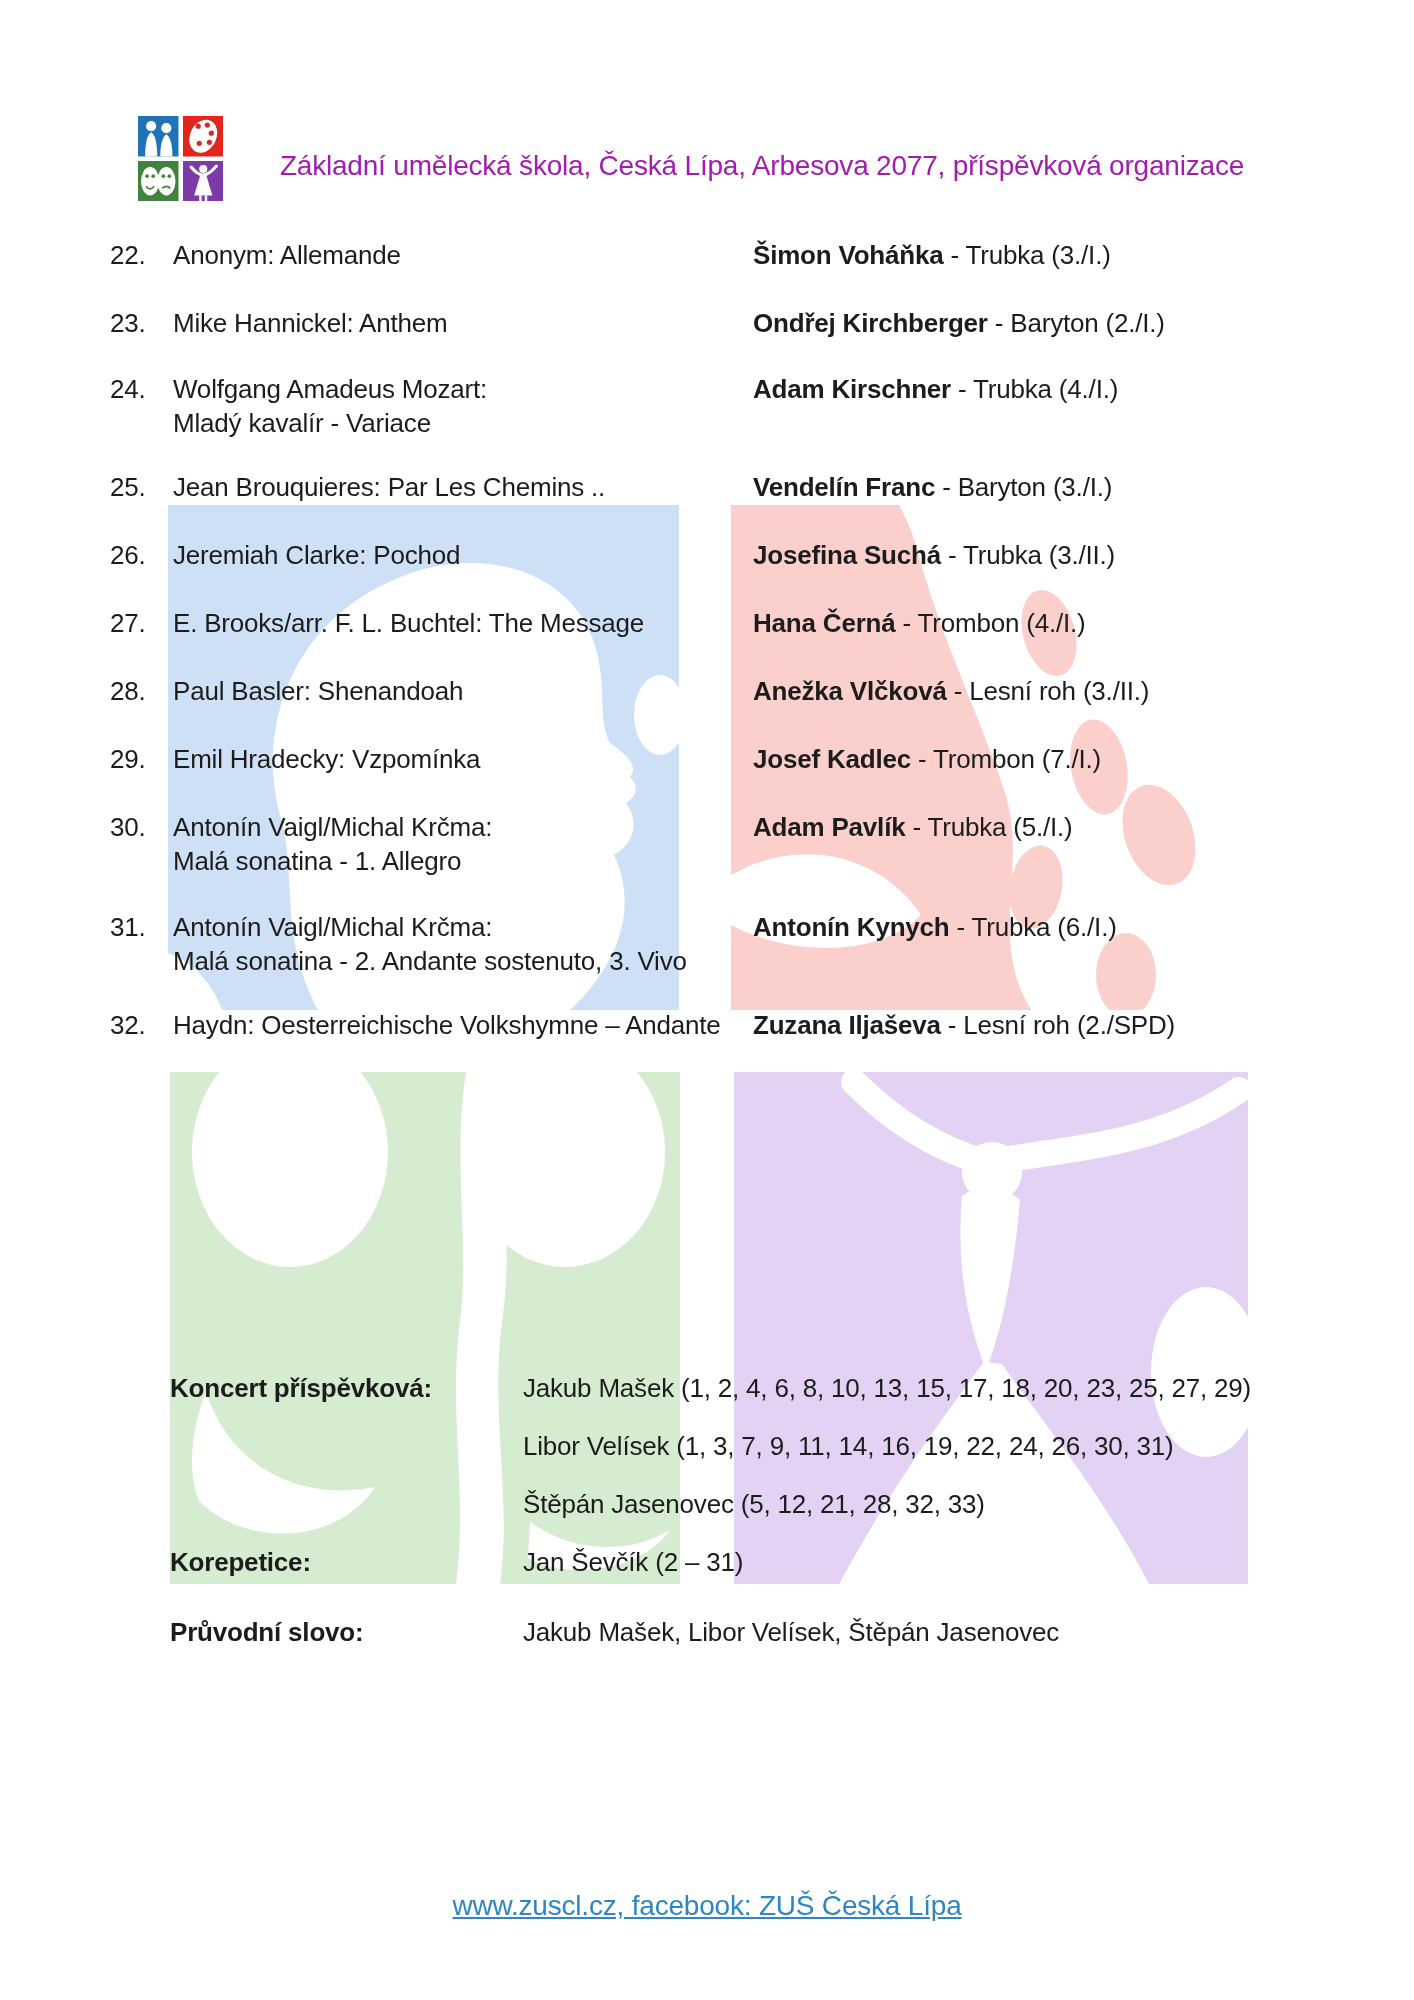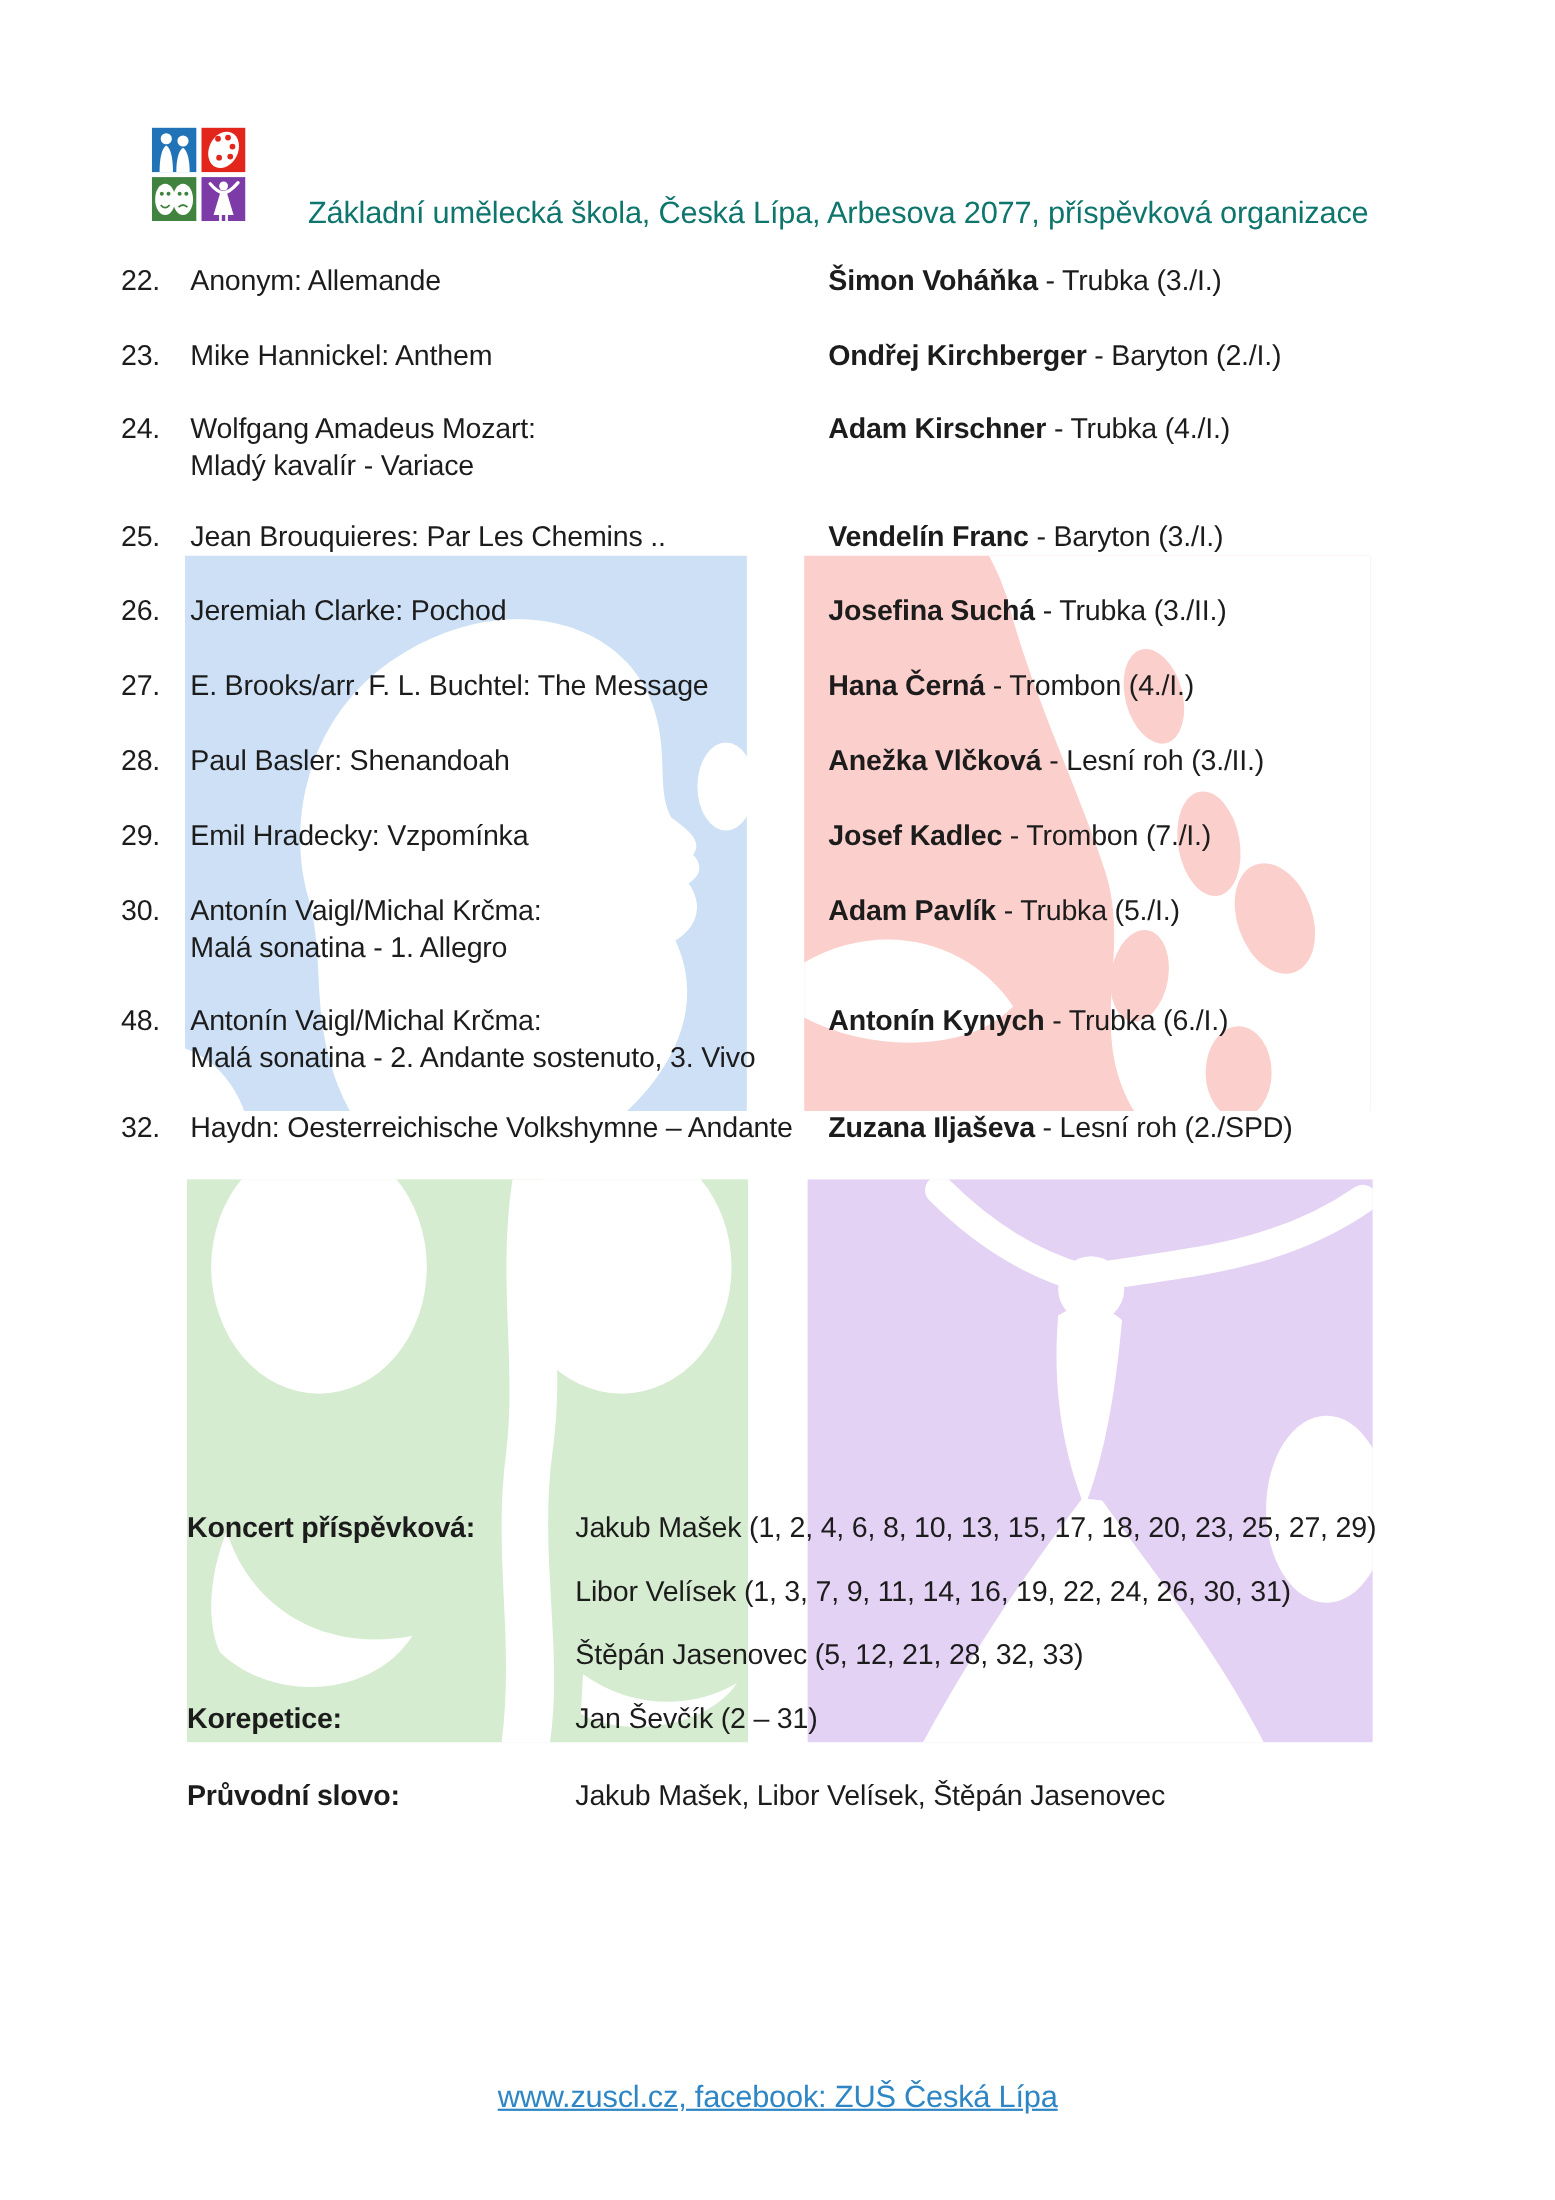--- a/index.html
+++ b/index.html
@@ -64,21 +64,21 @@
   <svg viewBox="0 0 40 40">
     <rect width="40" height="40" fill="#7c3ba7"></rect>
     <circle cx="20" cy="8" r="4" fill="#fff"></circle>
     <path d="M8 6 C13 12 17 14 20 14 C23 14 27 12 33 5" fill="none" stroke="#fff" stroke-width="3" stroke-linecap="round"></path>
     <path d="M17 14 L23 14 L29 34 L11 34 Z" fill="#fff"></path>
     <rect x="16" y="34" width="2.4" height="6" fill="#fff"></rect>
     <rect x="21.5" y="34" width="2.4" height="6" fill="#fff"></rect>
   </svg>
 </div>
 
-<div class="abs" id="header-line" style="color: #0f766e; margin-top: 28px;">Základní umělecká škola, Česká Lípa, Arbesova 2077, příspěvková organizace</div>
+<div class="abs" id="header-line" style="color: #a21caf;">Základní umělecká škola, Česká Lípa, Arbesova 2077, příspěvková organizace</div>
 
 <div class="panel" style="left:168px;top:505px;width:511px;height:505px;">
   <svg viewBox="0 0 511 505" preserveAspectRatio="none">
     <rect width="511" height="505" fill="#cde0f5"></rect>
     <path fill="#fff" d="M150 505 C110 430 130 370 112 310 C92 240 112 140 200 88 C300 28 412 62 430 152 C438 190 430 215 442 238 C462 252 470 262 462 272 C472 282 468 292 458 298 C472 318 466 338 446 350 C472 405 448 462 402 505 Z"></path>
     <path fill="#fff" d="M0 505 L0 448 C26 458 44 478 54 505 Z"></path>
     <ellipse cx="492" cy="210" rx="26" ry="40" fill="#fff"></ellipse>
   </svg>
 </div>
 
@@ -194,21 +194,21 @@
   <div class="row" style="top: 810px;">
     <span class="num">30.</span>
     <span class="piece">
       <div class="piece-l1">Antonín Vaigl/Michal Krčma:</div>
       <div class="piece-l2">Malá sonatina - 1. Allegro</div>
     </span>
     <span class="perf"><b class="pname">Adam Pavlík</b> <span class="prole">- Trubka (5./I.)</span></span>
   </div>
 
   <div class="row" style="top: 910px;">
-    <span class="num">48.</span>
+    <span class="num">31.</span>
     <span class="piece">
       <div class="piece-l1">Antonín Vaigl/Michal Krčma:</div>
       <div class="piece-l2">Malá sonatina - 2. Andante sostenuto, 3. Vivo</div>
     </span>
     <span class="perf"><b class="pname">Antonín Kynych</b> <span class="prole">- Trubka (6./I.)</span></span>
   </div>
 
   <div class="row" style="top: 1008px;">
     <span class="num">32.</span>
     <span class="piece">

